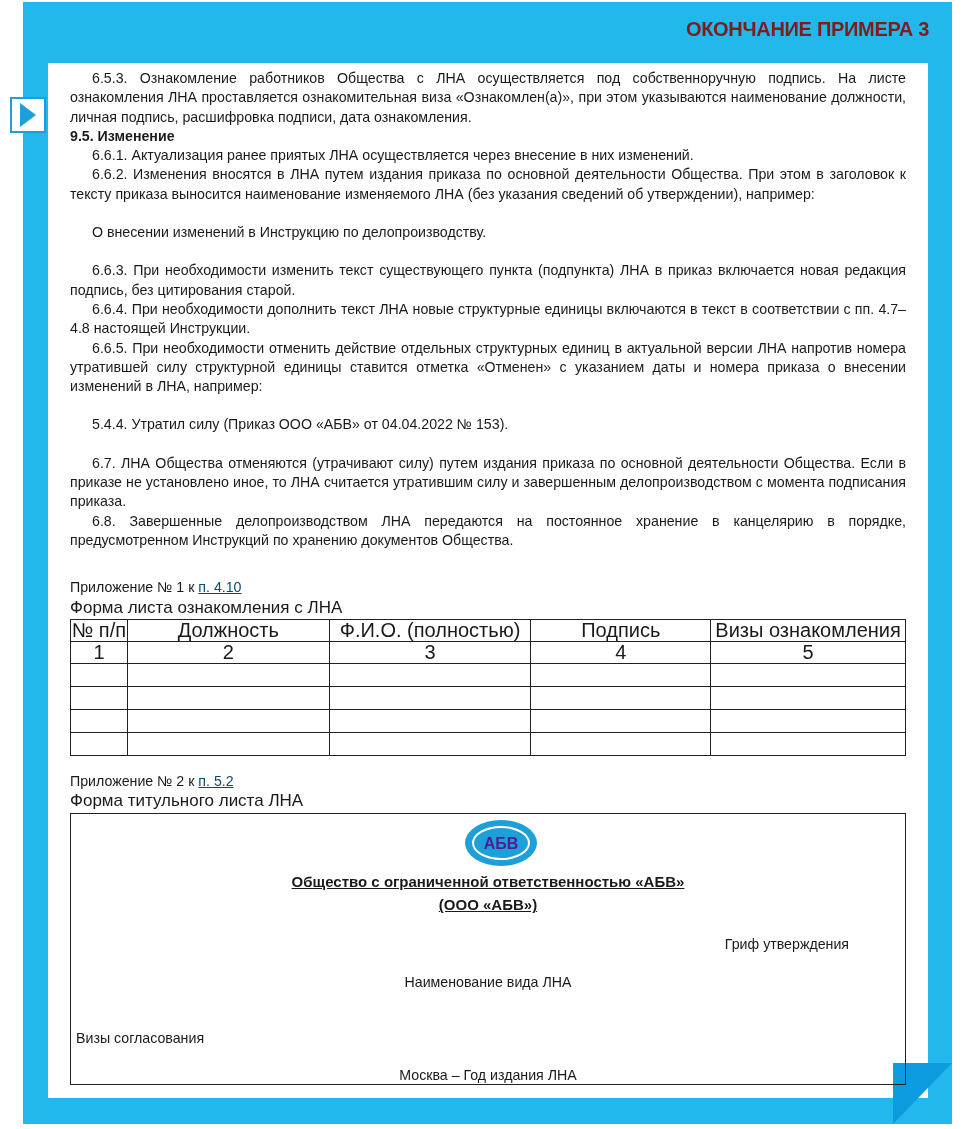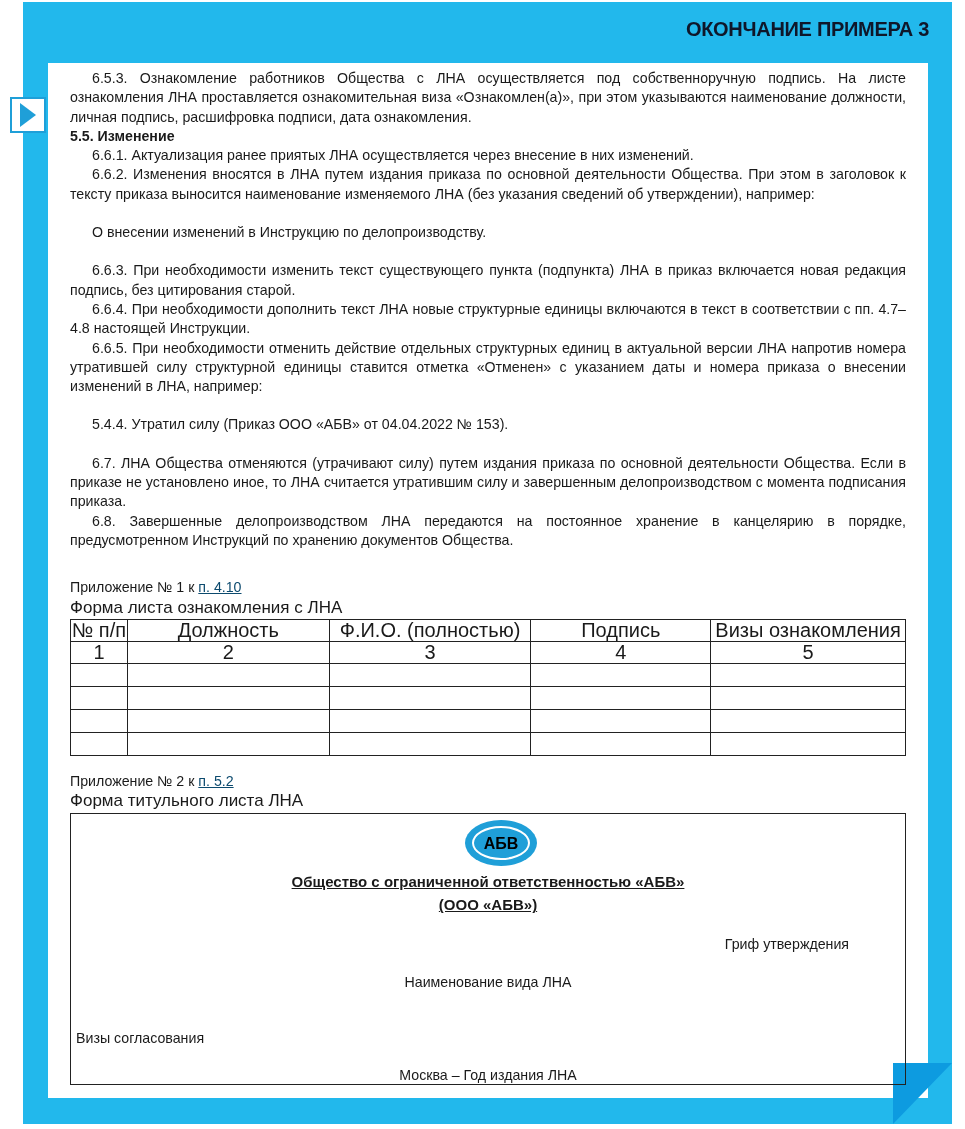--- a/index.html
+++ b/index.html
@@ -1,21 +1,21 @@
 <!DOCTYPE html>
 <html><head>
 <meta charset="utf-8">
 <style>
   html, body { margin:0; padding:0; background:#ffffff; }
   body { width:965px; height:1129px; position:relative; overflow:hidden;
          font-family:"Liberation Sans", sans-serif; color:#1a1a1a; }
   .frame { position:absolute; left:23px; top:2px; width:929px; height:1122px; background:#22b8ec; }
   .panel { position:absolute; left:48px; top:63px; width:880px; height:1035px; background:#ffffff; }
   .header-title { position:absolute; right:36px; top:18px; font-size:20px; font-weight:bold;
-                  color:#0f172a; letter-spacing:-0.3px; }
+                  color:#7f1d1d; letter-spacing:-0.3px; }
   .marker { position:absolute; left:10px; top:97px; width:32px; height:32px; background:#fff;
             border:2px solid #1f9fd8; box-sizing:content-box; }
   .marker svg { position:absolute; left:6px; top:3px; }
   .corner { position:absolute; left:893px; top:1063px; width:60px; height:61px; }
   .content { position:absolute; left:70px; top:69px; width:836px; font-size:14.2px; line-height:19.3px; }
   .content p { margin:0; text-align:justify; }
   .indent { text-indent:22px; }
   .bold { font-weight:bold; }
   .gap { height:19px; }
   .example { padding-left:22px; margin:0; }
@@ -23,21 +23,21 @@
   .appendix-ref a { color:#0c4a6e; text-decoration:underline; }
   .form-title { text-align:center; font-size:17px; margin:0; }
   table.acq { border-collapse:collapse; width:836px; font-size:20px; margin-top:2px; }
   table.acq td, table.acq th { border:1px solid #222; font-weight:normal; text-align:center;
                                 height:21px; padding:0; }
   table.acq tr.blank td { height:22px; }
   .titlebox { position:relative; width:834px; height:270px; border:1.5px solid #222; margin-top:3px; }
   .logo { position:absolute; left:394px; top:6px; width:72px; height:46px; border-radius:50%;
           background:#1f9fd8; display:flex; align-items:center; justify-content:center; }
   .logo-inner { width:58px; height:34px; border-radius:50%; border:2.5px solid #fff;
-                display:flex; align-items:center; justify-content:center; color:#000000;
+                display:flex; align-items:center; justify-content:center; color:#4c1d95;
                 font-weight:bold; font-size:16px; box-sizing:border-box; }
   .tb-line { position:absolute; left:0; width:100%; text-align:center; font-size:14.2px; }
   .tb-bold { font-weight:bold; font-size:15px;text-decoration:underline; }
 </style>
 </head>
 <body>
 
 <div class="frame"></div>
 <div class="panel"></div>
 
@@ -48,21 +48,21 @@
       <polygon points="2,1 18,13 2,25" fill="#1f9fd8"></polygon>
     </svg>
 </div>
 
 <svg class="corner" viewBox="0 0 60 61" width="60" height="61">
   <polygon points="0,0 59,0 0,61" fill="#0d9be0"></polygon>
 </svg>
 
 <div class="content">
   <p class="indent">6.5.3. Ознакомление работников Общества с ЛНА осуществляется под собственноручную подпись. На листе ознакомления ЛНА проставляется ознакомительная виза «Ознакомлен(а)», при этом указываются наименование должности, личная подпись, расшифровка подписи, дата ознакомления.</p>
-  <p class="bold">5.5. Изменение</p>
+  <p class="bold">9.5. Изменение</p>
   <p class="indent">6.6.1. Актуализация ранее приятых ЛНА осуществляется через внесение в них изменений.</p>
   <p class="indent">6.6.2. Изменения вносятся в ЛНА путем издания приказа по основной деятельности Общества. При этом в заголовок к тексту приказа выносится наименование изменяемого ЛНА (без указания сведений об утверждении), например:</p>
   <div class="gap"></div>
   <p class="example">О внесении изменений в Инструкцию по делопроизводству.</p>
   <div class="gap"></div>
   <p class="indent">6.6.3. При необходимости изменить текст существующего пункта (подпункта) ЛНА в приказ включается новая редакция подпись, без цитирования старой.</p>
   <p class="indent">6.6.4. При необходимости дополнить текст ЛНА новые структурные единицы включаются в текст в соответствии с пп. 4.7–4.8 настоящей Инструкции.</p>
   <p class="indent">6.6.5. При необходимости отменить действие отдельных структурных единиц в актуальной версии ЛНА напротив номера утратившей силу структурной единицы ставится отметка «Отменен» с указанием даты и номера приказа о внесении изменений в ЛНА, например:</p>
   <div class="gap"></div>
   <p class="example">5.4.4. Утратил силу (Приказ ООО «АБВ» от 04.04.2022 № 153).</p>

